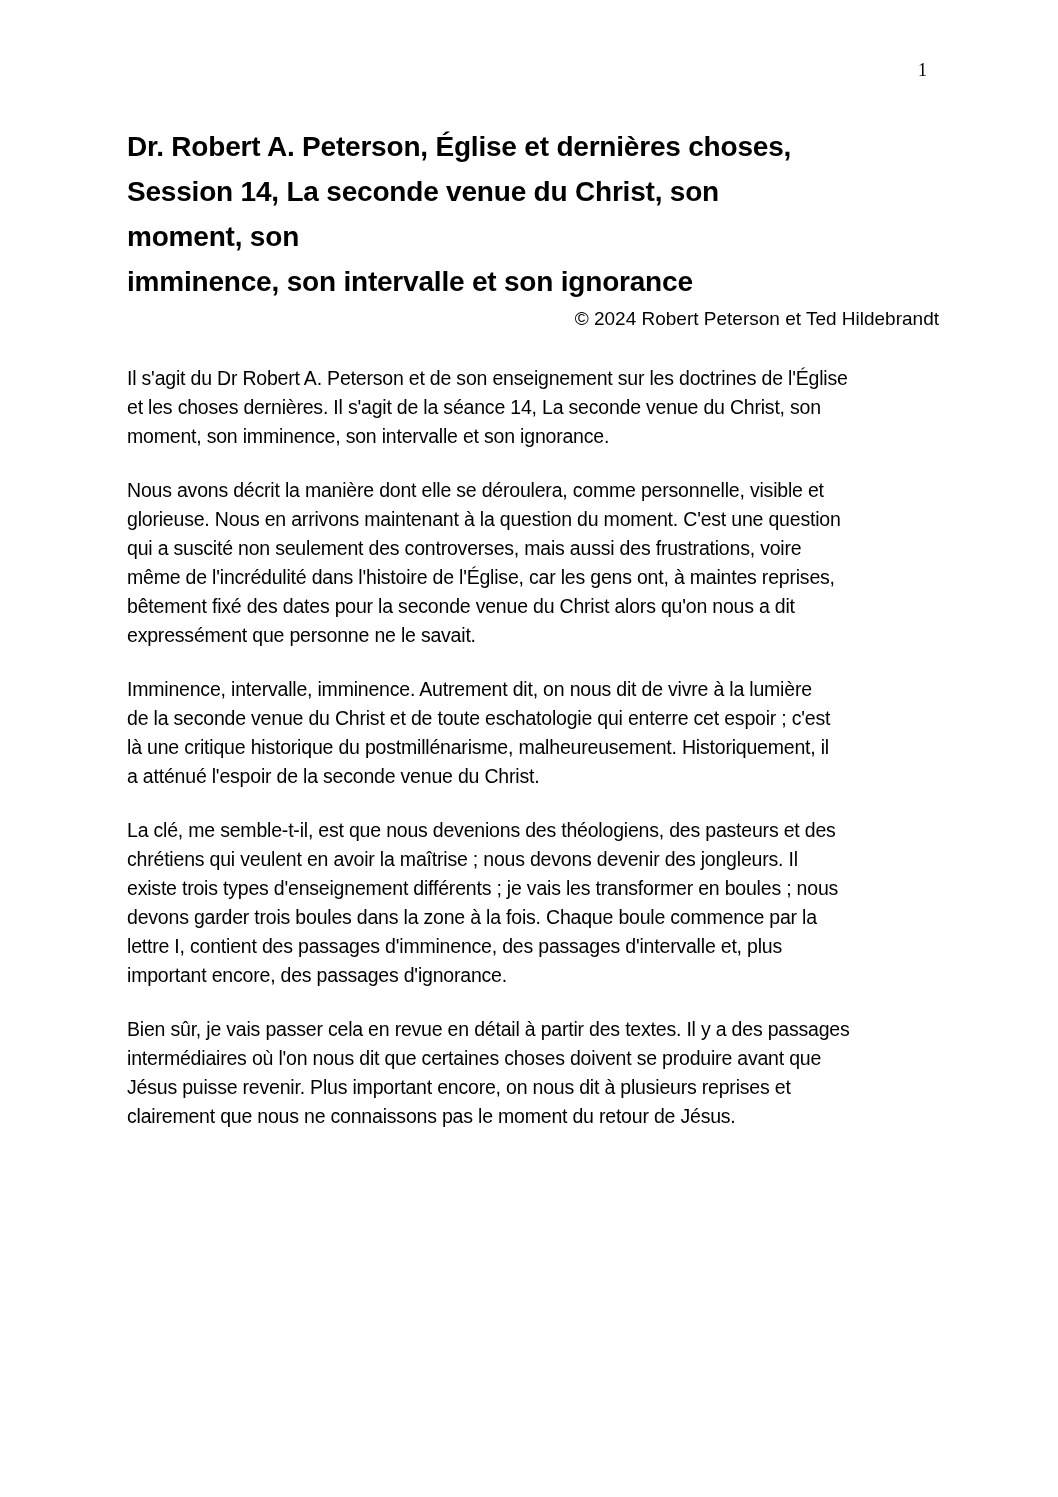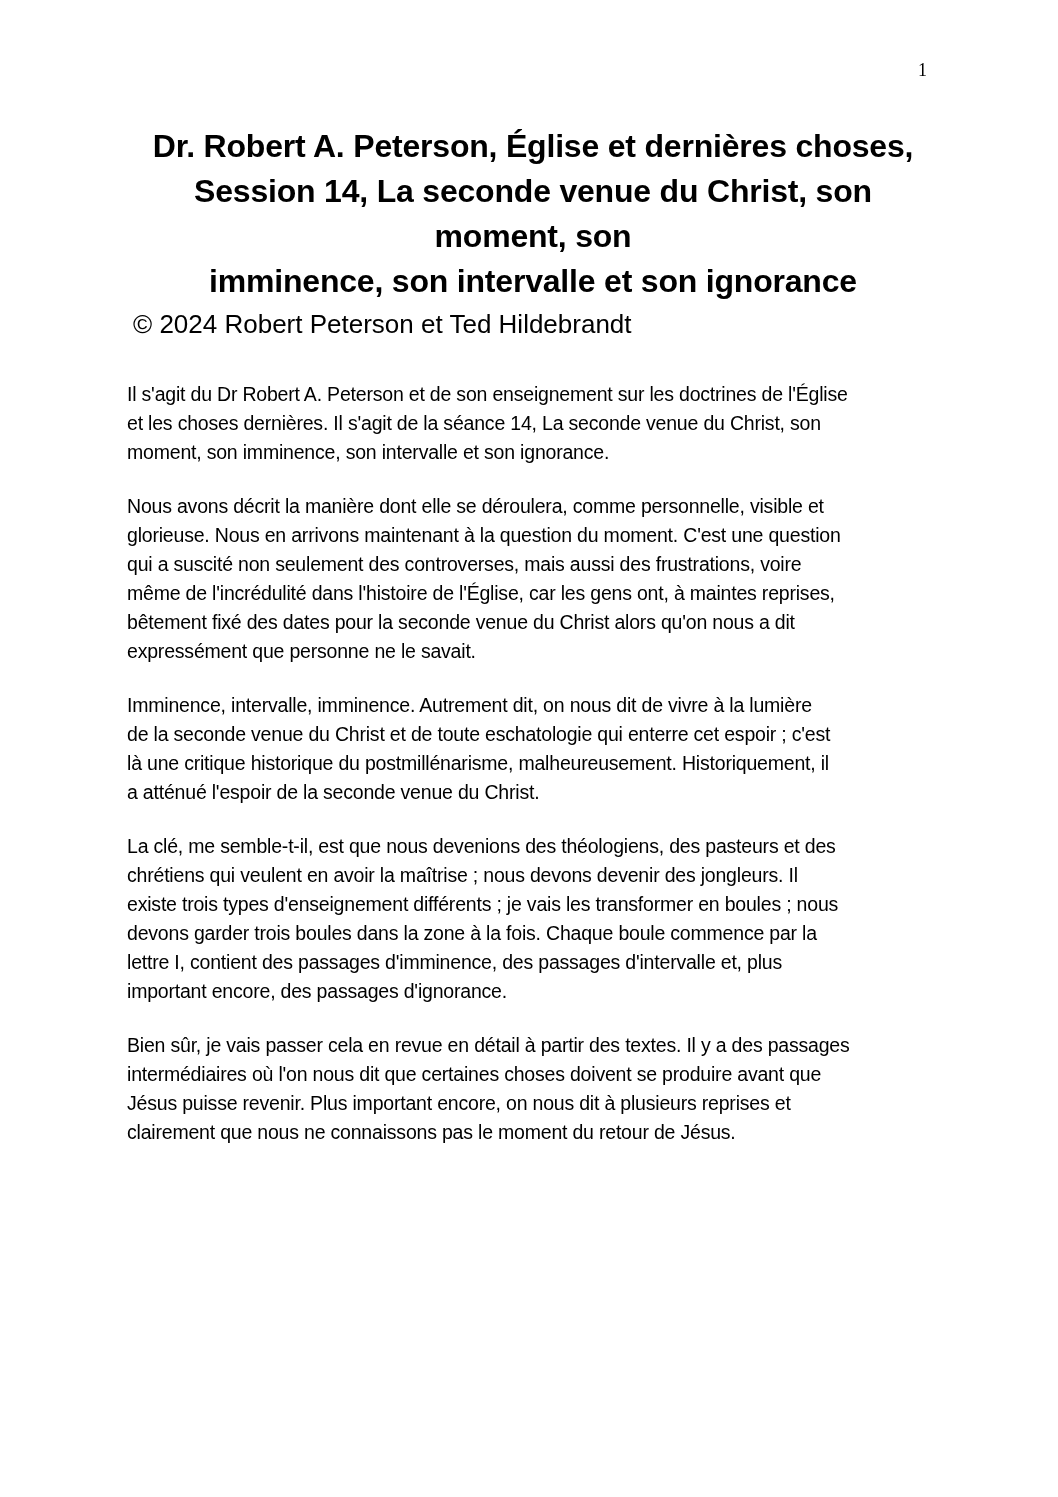--- a/index.html
+++ b/index.html
@@ -25,43 +25,42 @@
     line-height: 22px;
   }
   .content {
     position: absolute;
     left: 127px;
     top: 0;
     width: 812px;
   }
   .doc-title {
     margin: 124px 0 0 0;
-    font-size: 32px;
+    font-size: 28px;
     font-weight: bold;
     line-height: 45px;
-    text-align: center;
     white-space: pre-line;
     letter-spacing: -0.2px;
   }
   .copyright {
-    margin: 6px;
-    font-size: 26px;
+    margin: 0;
+    font-size: 19px;
     line-height: 29px;
-    text-align: left;
+    text-align: right;
     white-space: pre-line;
   }
   .para {
     margin: 25px 0 0 0;
     font-size: 19.5px;
     line-height: 29px;
     white-space: pre;
     letter-spacing: -0.2px;
   }
   .para-first {
-    margin-top: 41px;
+    margin-top: 31px;
   }
 </style>
 </head>
 <body>
 
 <div class="page">
   <div class="page-number">1</div>
   <div class="content">
     <h1 class="doc-title">Dr. Robert A. Peterson, Église et dernières choses,
 Session 14, La seconde venue du Christ, son

